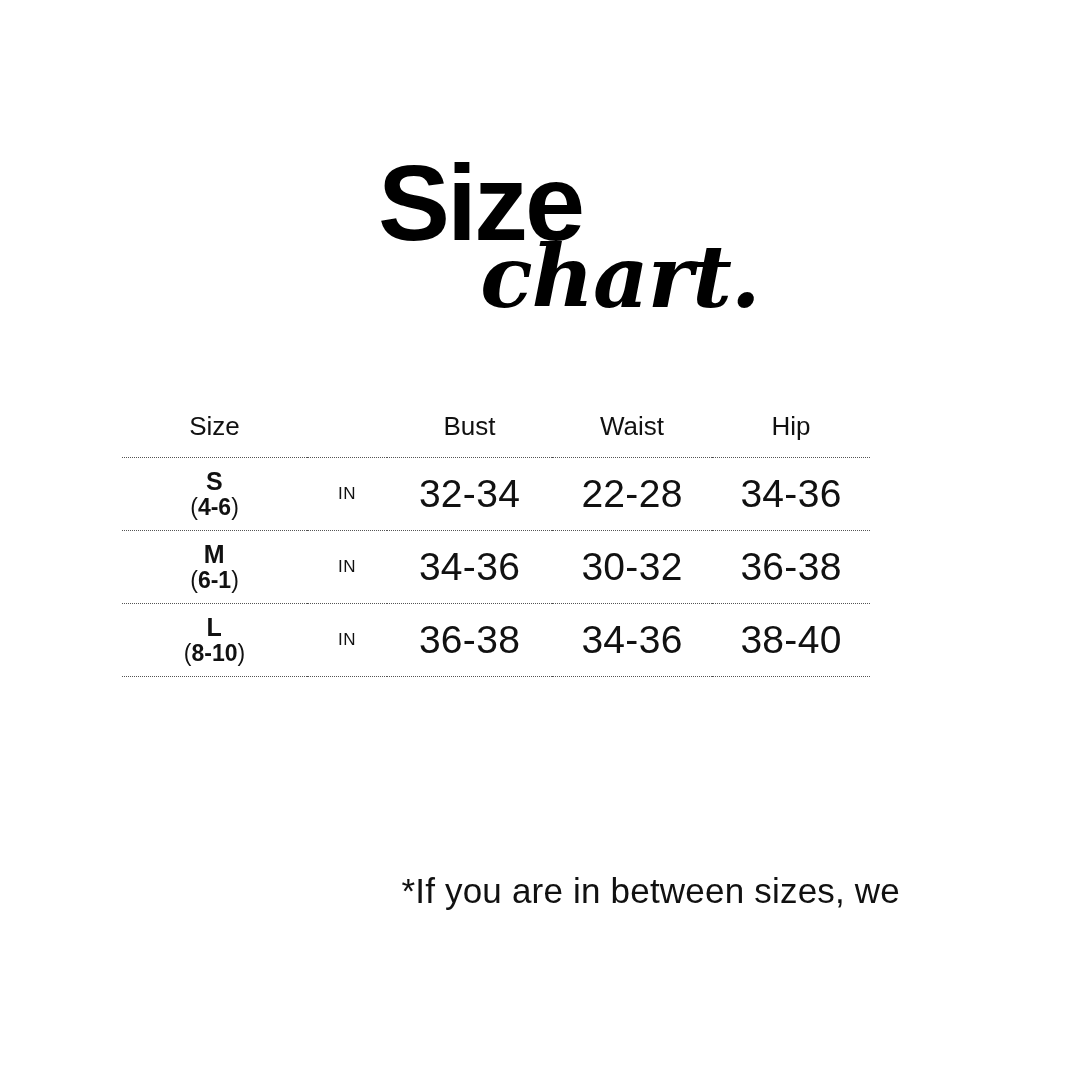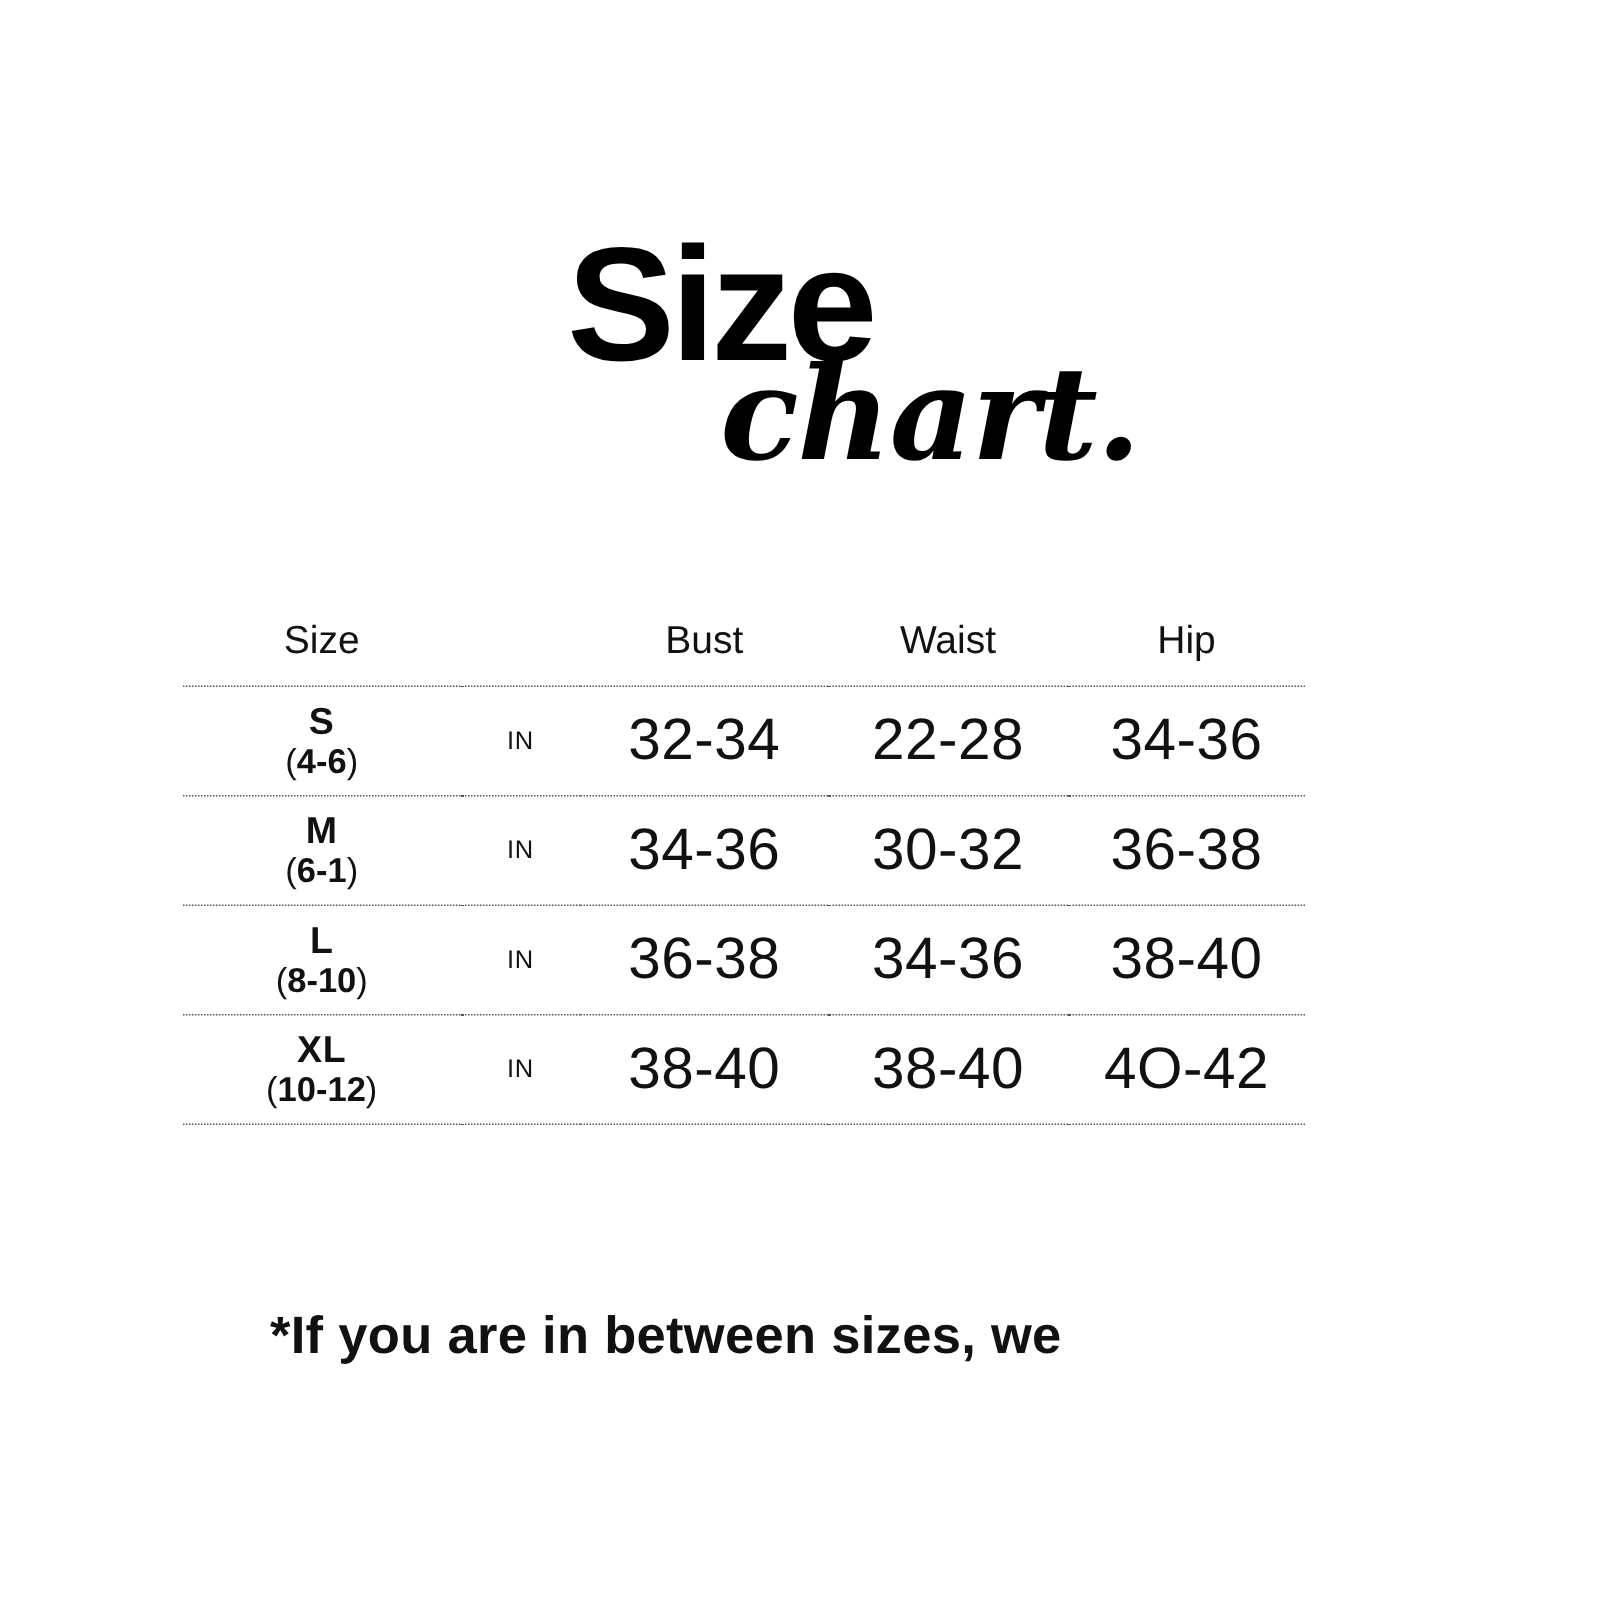--- a/index.html
+++ b/index.html
@@ -127,26 +127,25 @@
     font-size: 39px;
     letter-spacing: 0.3px;
   }
 
   
   .footnote {
     position: absolute;
     top: 862px;
     left: 180px;
     width: 720px;
-    text-align: left;
+    text-align: right;
     font-size: 35px;
     line-height: 57px;
     color: #111111;
     letter-spacing: 0.2px;
-    font-weight: bold;
   }
 </style>
 </head>
 <body>
 
 <div class="page">
 
   <div class="title-block">
     <span class="title-main">Size</span>
     <span class="title-script">chart.</span>
@@ -198,30 +197,20 @@
           <td class="size-cell">
             <span class="size-letter">L</span>
             <span class="size-range"><span class="paren">(</span><span>8-10</span><span class="paren">)</span></span>
           </td>
           <td class="unit-cell">IN</td>
           <td class="meas-cell">36-38</td>
           <td class="meas-cell">34-36</td>
           <td class="meas-cell">38-40</td>
         </tr>
 
-        <tr>
-          <td class="size-cell">
-            <span class="size-letter">XL</span>
-            <span class="size-range"><span class="paren">(</span><span>10-12</span><span class="paren">)</span></span>
-          </td>
-          <td class="unit-cell">IN</td>
-          <td class="meas-cell">38-40</td>
-          <td class="meas-cell">38-40</td>
-          <td class="meas-cell">4O-42</td>
-        </tr>
 
       </tbody>
     </table>
   </div>
 
   <div class="footnote">
     <div>*If you are in between sizes, we</div>
   </div>
 
 </div>

